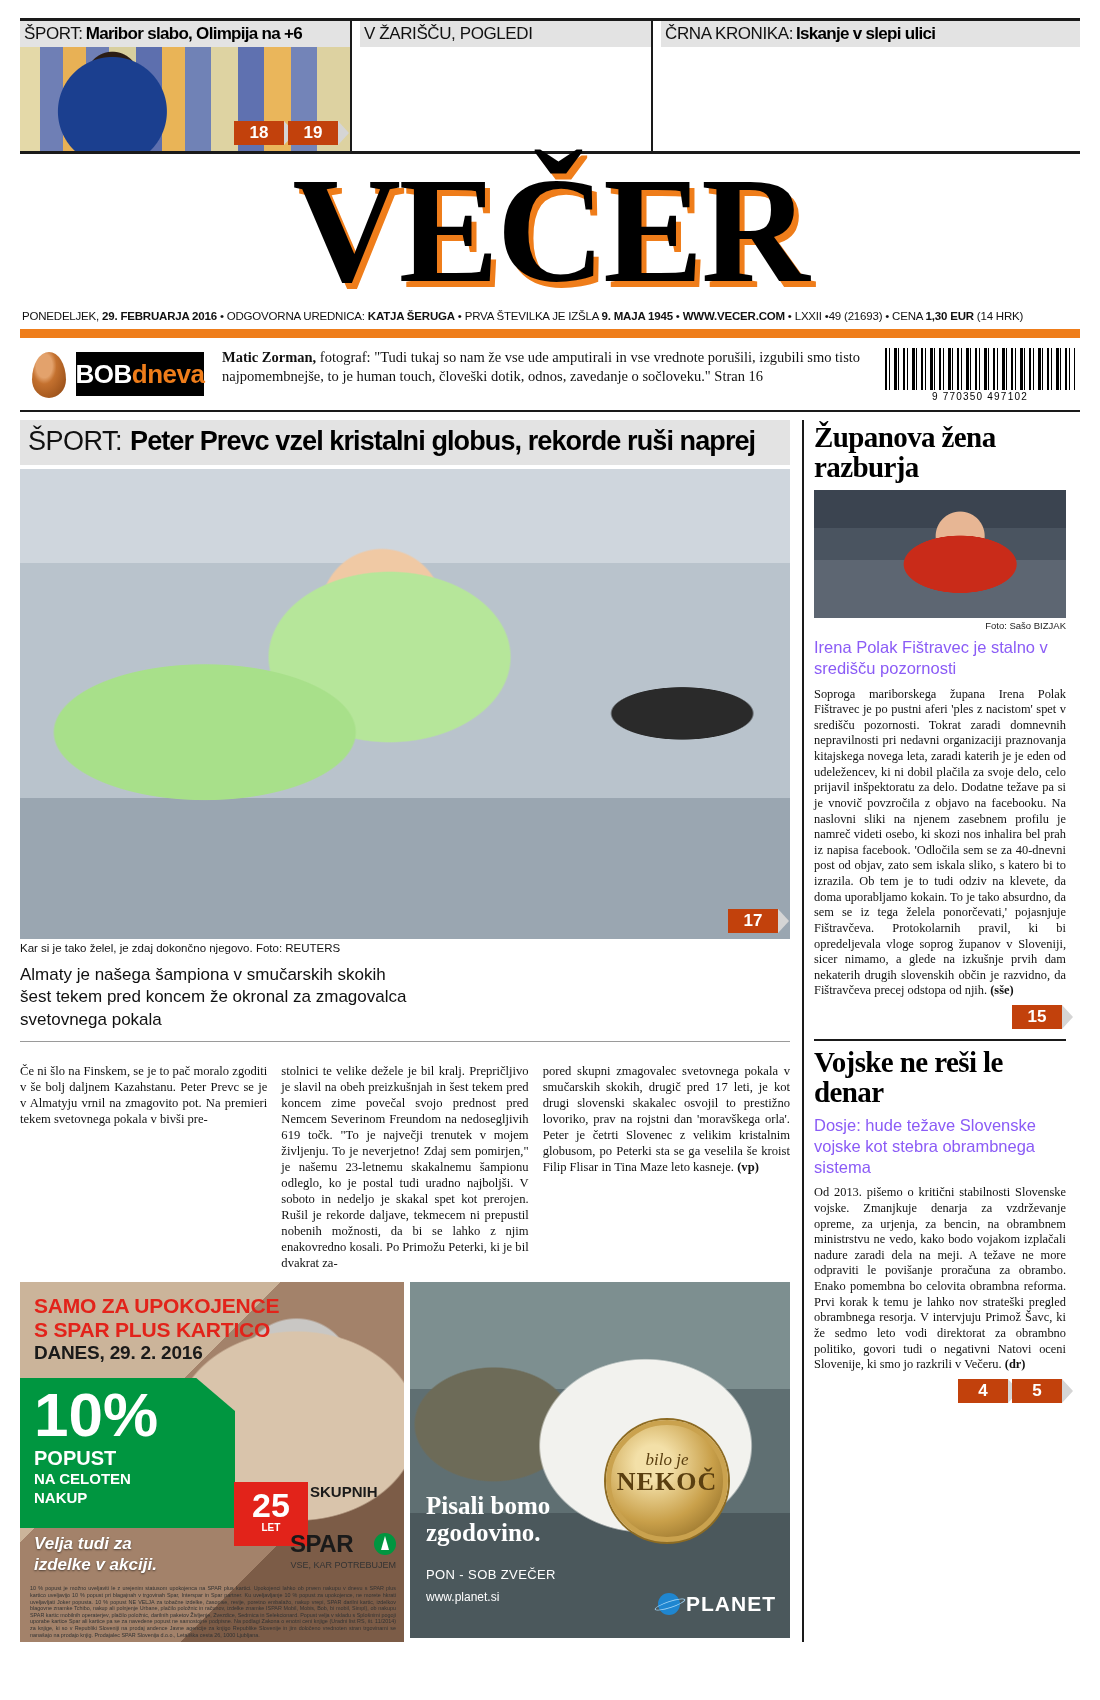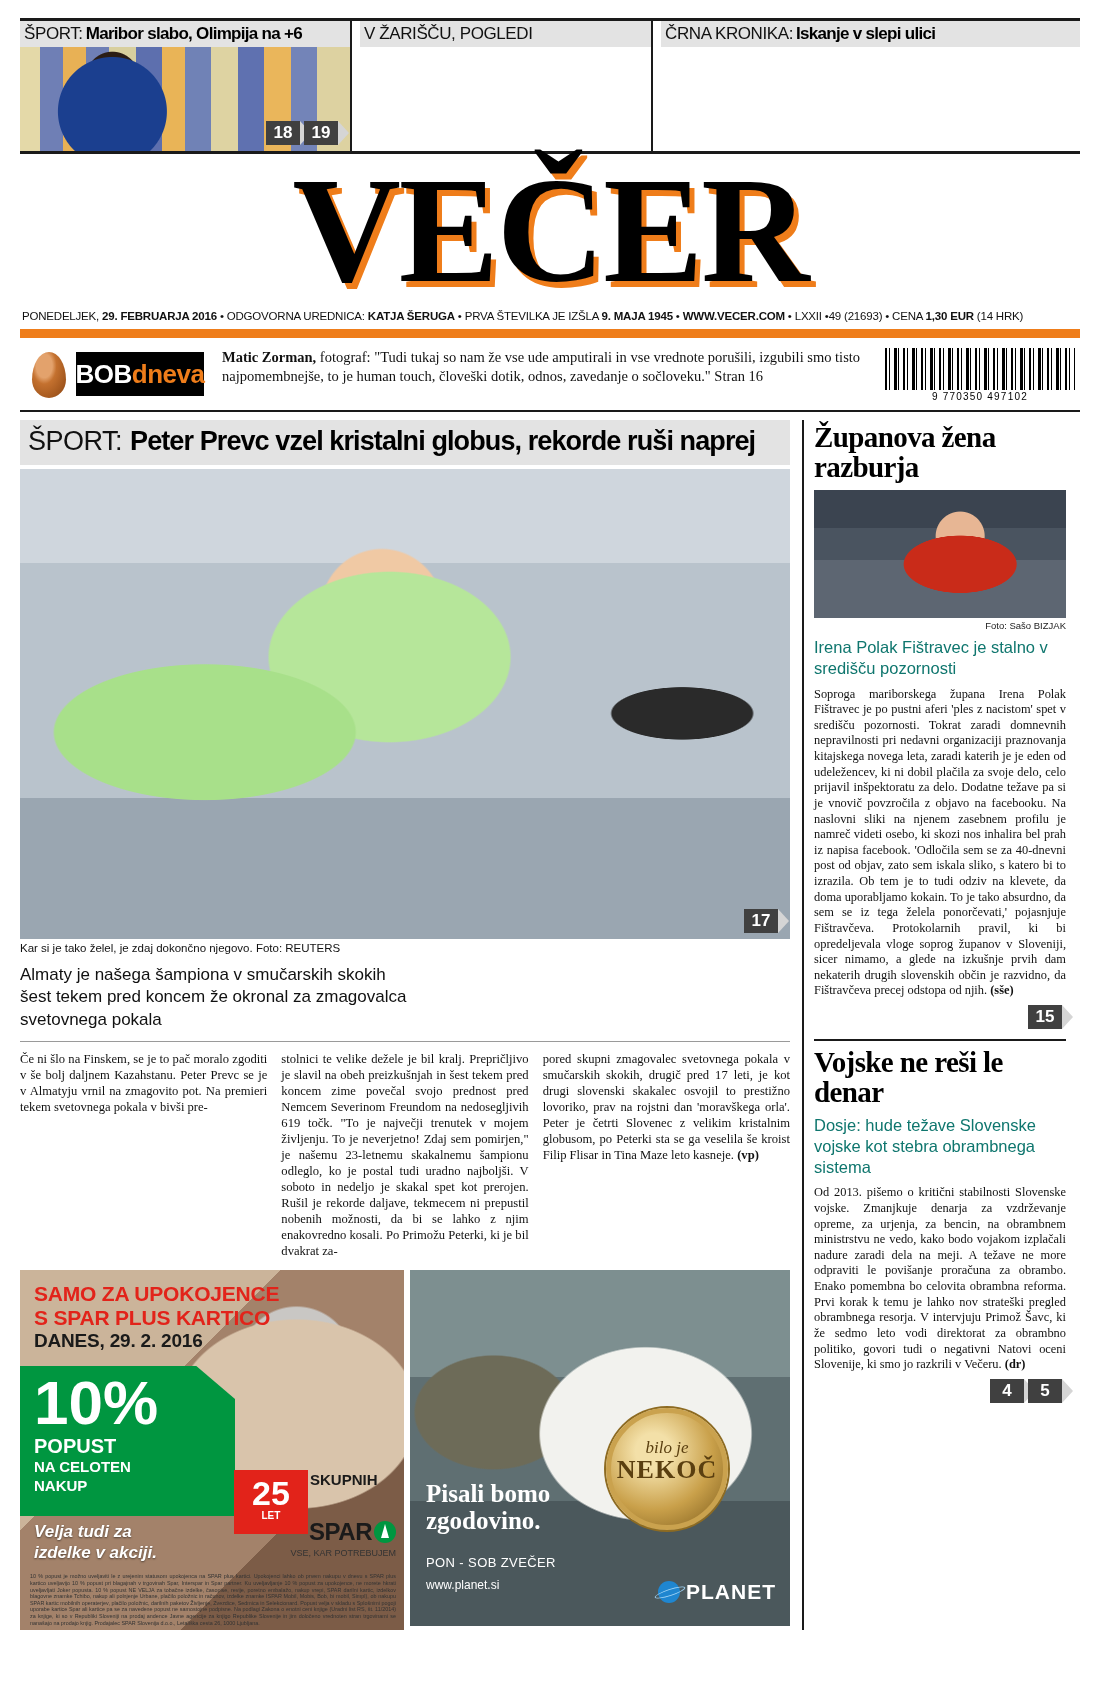--- a/index.html
+++ b/index.html
@@ -71,22 +71,22 @@
   .ph-planet{
     background:
       radial-gradient(ellipse at 62% 46%, #f2f2ee 0 105px, transparent 107px),
       radial-gradient(ellipse at 22% 40%, #6d6b58 0 78px, transparent 80px),
       linear-gradient(180deg,#7d8f90 0 30%,#5f6f72 30% 65%,#4b585c 65% 100%);
     width:100%;height:100%;
   }
 
   .pagebadge{
     display:inline-flex;align-items:center;justify-content:center;
-    background:#404040;color:#ffffff;font-family:"Liberation Sans",sans-serif;
-    font-weight:bold;font-size:17px;height:24px;min-width:26px;padding:0 4px;
+    background:#c2410c;color:#ffffff;font-family:"Liberation Sans",sans-serif;
+    font-weight:bold;font-size:17px;height:24px;min-width:26px;padding:0 12px;
     margin-right:4px;position:relative;
   }
   .pagebadge::after{
     content:"";position:absolute;right:-11px;top:0;border-left:11px solid #d5d5d5;
     border-top:12px solid transparent;border-bottom:12px solid transparent;
   }
   .badge-row{position:absolute;right:8px;bottom:6px;display:flex;}
   .badge-row.inline{position:static;margin-left:12px;}
 
   
@@ -144,34 +144,34 @@
   .sport-kicker{font-size:27px;font-weight:400;letter-spacing:-0.5px;color:#111;}
   .sport-title{font-size:27px;font-weight:bold;letter-spacing:-0.9px;color:#000;margin-left:8px;}
 
   .main-photo{width:100%;height:470px;position:relative;overflow:hidden;margin-top:4px;}
   .photo-caption{font-size:11.5px;font-family:"Liberation Sans",sans-serif;color:#111;padding:3px 0 6px 0;}
 
   .lead{
     font-family:"Liberation Sans",sans-serif;font-size:17px;line-height:1.32;
     color:#111;padding:4px 0 10px 0;width:400px;
   }
-  .article-cols{display:flex;gap:14px;border-top:1px solid #9a9a9a;padding-top:10px;}
+  .article-cols{display:flex;gap:14px;border-top:1px solid #9a9a9a;padding-top:22px;}
   .acol{flex:1;font-size:12.6px;line-height:1.27;text-align:justify;color:#111;}
   .acol b{font-weight:bold;}
 
   
   .r-title{
     font-family:"Liberation Serif",serif;font-weight:bold;font-size:29px;
     line-height:1.04;letter-spacing:-0.6px;color:#000;margin:2px 0 8px 0;
   }
   .r-photo{width:100%;height:128px;position:relative;overflow:hidden;}
   .r-foto{font-family:"Liberation Sans",sans-serif;font-size:9.5px;text-align:right;padding:2px 0 6px 0;color:#222;}
   .r-sub{
     font-family:"Liberation Sans",sans-serif;font-size:16.5px;line-height:1.25;
-    color:#0f766e;padding-bottom:8px;
+    color:#8b5cf6;padding-bottom:8px;
   }
   .r-body{font-size:12.4px;line-height:1.26;text-align:justify;color:#111;}
   .r-body b{font-weight:bold;}
   .r-rule{border-top:2px solid #1a1a1a;margin:10px 0 6px 0;}
 
   
   .ads-row{display:flex;margin-top:10px;gap:6px;}
   .ad-spar{width:390px;height:360px;position:relative;overflow:hidden;background:#efe7dd;}
   .ad-planet{width:386px;height:356px;position:relative;overflow:hidden;background:#5d6b6e;}
 
@@ -189,21 +189,21 @@
   .spar-velja{position:absolute;left:14px;top:252px;color:#fff;font-family:"Liberation Sans",sans-serif;
     font-size:17px;font-style:italic;font-weight:bold;line-height:1.2;text-shadow:0 1px 2px rgba(0,0,0,.5);}
   .spar-badge{
     position:absolute;right:96px;top:200px;width:74px;height:64px;background:#e2231a;color:#fff;
     font-family:"Liberation Sans",sans-serif;text-align:center;
   }
   .spar-badge .n{font-size:34px;font-weight:bold;line-height:1;padding-top:6px;}
   .spar-badge .t{font-size:10px;font-weight:bold;line-height:1.1;}
   .spar-skupnih{position:absolute;right:8px;top:202px;width:86px;color:#1a1a1a;
     font-family:"Liberation Sans",sans-serif;font-weight:bold;font-size:15px;line-height:1.05;}
-  .spar-logo{position:absolute;right:8px;top:248px;display:flex;align-items:center;gap:2px;margin-left:25px;}
+  .spar-logo{position:absolute;right:8px;top:248px;display:flex;align-items:center;gap:21px;margin-left:25px;}
   .spar-logo .word{font-family:"Liberation Sans",sans-serif;font-weight:bold;font-size:24px;color:#1a1a1a;letter-spacing:-0.5px;}
   .spar-logo .fir{width:22px;height:22px;background:#009640;border-radius:50%;position:relative;}
   .spar-logo .fir::after{content:"";position:absolute;left:7px;top:3px;border-left:4px solid transparent;border-right:4px solid transparent;border-bottom:14px solid #fff;}
   .spar-vse{position:absolute;right:8px;top:278px;font-family:"Liberation Sans",sans-serif;font-size:9px;color:#333;}
   .spar-fine{position:absolute;left:10px;right:8px;bottom:4px;font-family:"Liberation Sans",sans-serif;
     font-size:5.4px;line-height:1.22;color:#333;text-align:justify;}
 
   .planet-tx1{position:absolute;left:16px;bottom:92px;color:#fff;font-family:"Liberation Serif",serif;
     font-weight:bold;font-size:25px;line-height:1.08;}
   .planet-tx2{position:absolute;left:16px;bottom:56px;color:#fff;font-family:"Liberation Sans",sans-serif;

